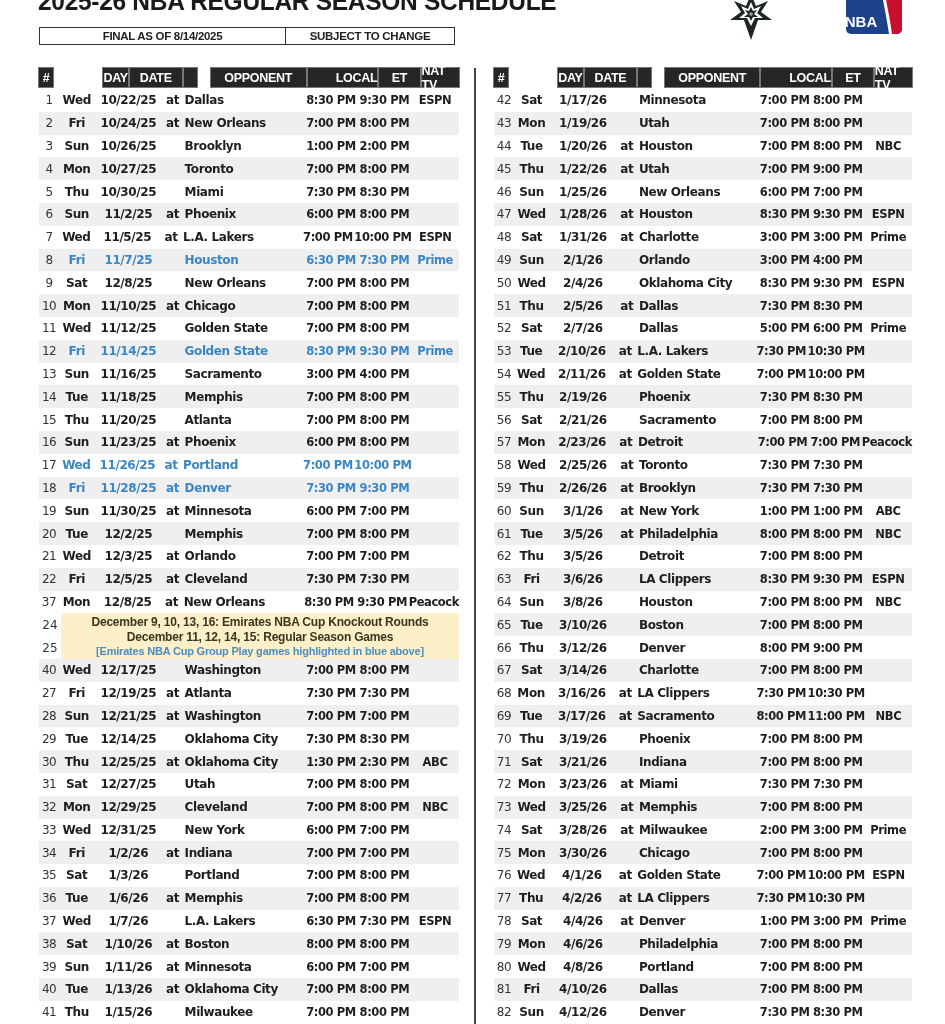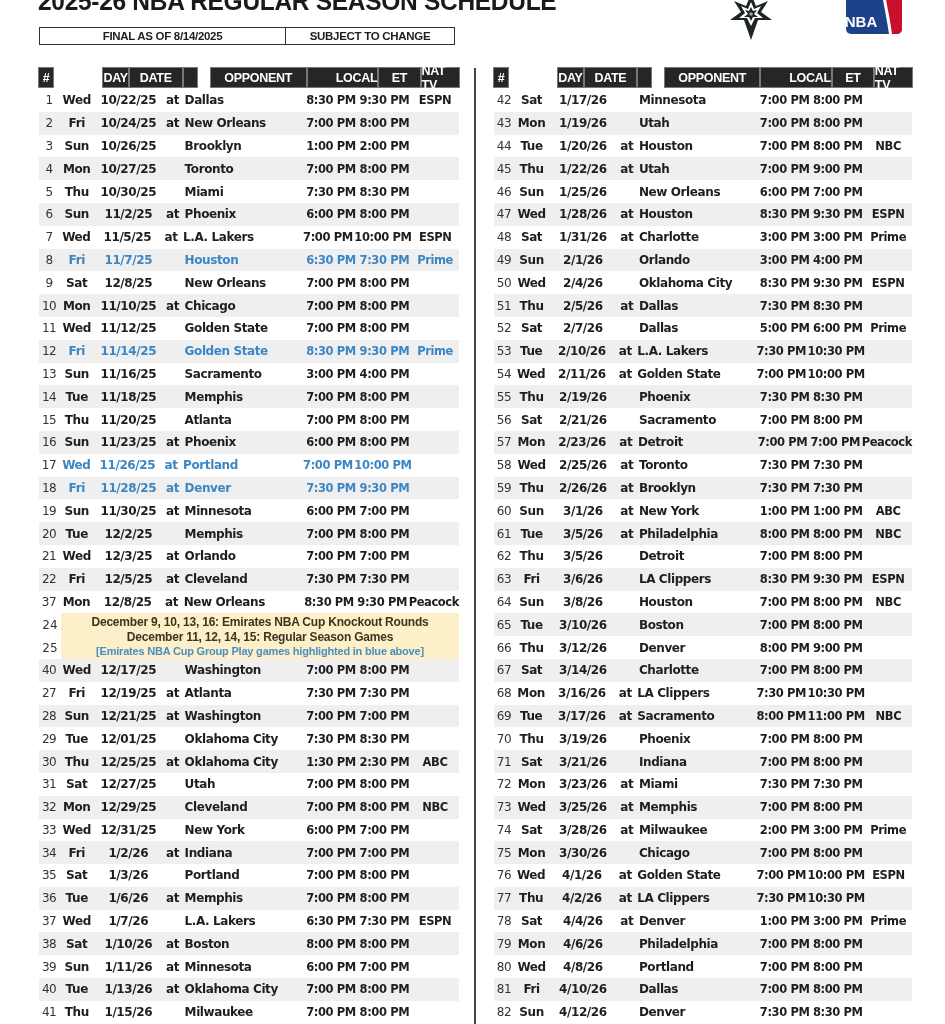--- a/index.html
+++ b/index.html
@@ -394,21 +394,21 @@
         <span class="c-date">12/21/25</span>
         <span class="c-at">at</span>
         <span class="c-opp">Washington</span>
         <span class="c-local">7:00 PM</span>
         <span class="c-et">7:00 PM</span>
         <span class="c-tv"></span>
       </div>
       <div class="row">
         <span class="c-num">29</span>
         <span class="c-day">Tue</span>
-        <span class="c-date">12/01/25</span>
+        <span class="c-date">12/14/25</span>
         <span class="c-at"></span>
         <span class="c-opp">Oklahoma City</span>
         <span class="c-local">7:30 PM</span>
         <span class="c-et">8:30 PM</span>
         <span class="c-tv"></span>
       </div>
       <div class="row alt">
         <span class="c-num">30</span>
         <span class="c-day">Thu</span>
         <span class="c-date">12/25/25</span>

